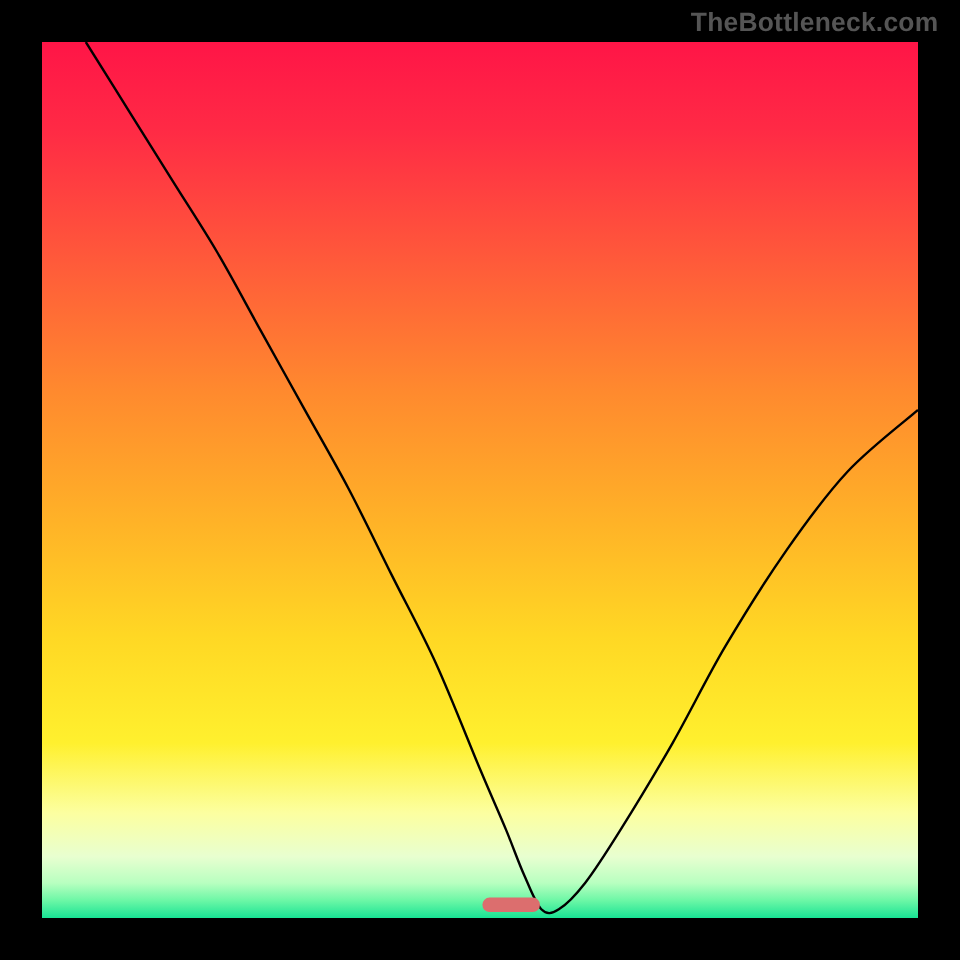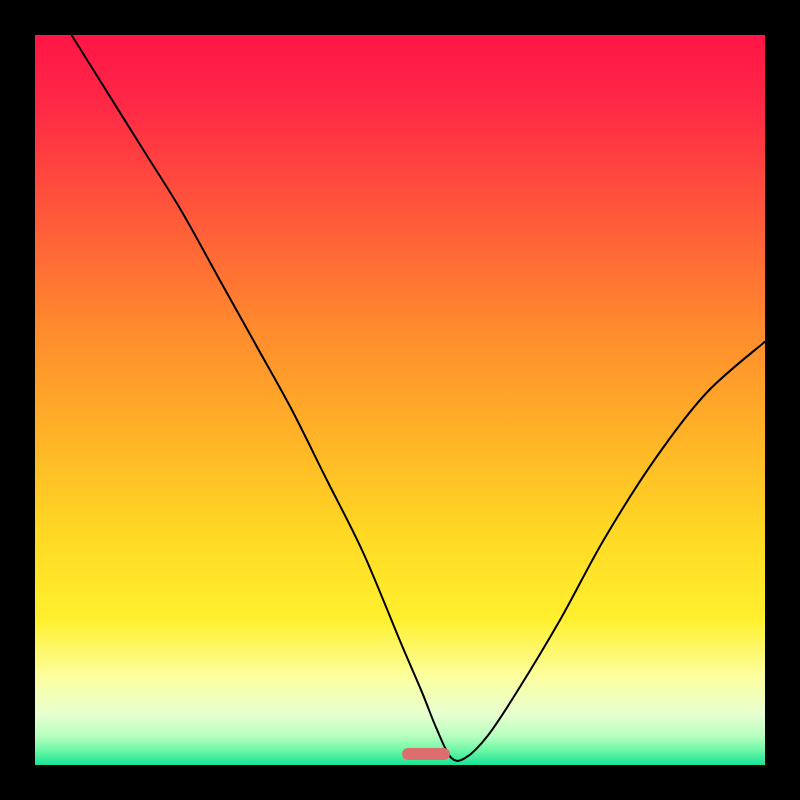--- a/index.html
+++ b/index.html
@@ -40,20 +40,21 @@
   .marker {
     position: absolute;
     border-radius: 999px;
   }
 </style>
 </head>
 <body>
 
 <div class="frame">
 
+  <div class="watermark" style="top: 6px; right: 18px;">TheBottleneck.com</div>
 
   <div class="plot-area" style="left: 35px; top: 35px; width: 730px; height: 730px;">
     <div class="gradient-fill" style="background: linear-gradient(rgb(255, 21, 71) 0%, rgb(255, 42, 69) 10%, rgb(255, 90, 58) 25%, rgb(255, 138, 46) 40%, rgb(255, 179, 39) 55%, rgb(255, 216, 36) 68%, rgb(255, 240, 46) 80%, rgb(252, 255, 160) 88%, rgb(232, 255, 208) 93%, rgb(184, 255, 192) 96%, rgb(108, 247, 166) 98%, rgb(24, 227, 148) 100%);"></div>
     <svg class="curve" viewBox="0 0 100 100" preserveAspectRatio="none" width="730" height="730">
       <path fill="none" stroke="#000" stroke-width="0.274" d="M 5.00 0.00 C 5.83 1.33, 8.33 5.33, 10.00 8.00 C 11.67 10.67, 13.33 13.33, 15.00 16.00 C 16.67 18.67, 18.33 21.17, 20.00 24.00 C 21.67 26.83, 23.33 30.00, 25.00 33.00 C 26.67 36.00, 28.33 39.00, 30.00 42.00 C 31.67 45.00, 33.33 47.83, 35.00 51.00 C 36.67 54.17, 38.33 57.67, 40.00 61.00 C 41.67 64.33, 43.33 67.33, 45.00 71.00 C 46.67 74.67, 48.67 79.83, 50.00 83.00 C 51.33 86.17, 52.17 88.00, 53.00 90.00 C 53.83 92.00, 54.33 93.50, 55.00 95.00 C 55.67 96.50, 56.33 98.33, 57.00 99.00 C 57.67 99.67, 58.17 99.50, 59.00 99.00 C 59.83 98.50, 60.83 97.50, 62.00 96.00 C 63.17 94.50, 64.33 92.67, 66.00 90.00 C 67.67 87.33, 70.00 83.50, 72.00 80.00 C 74.00 76.50, 75.83 72.67, 78.00 69.00 C 80.17 65.33, 82.67 61.33, 85.00 58.00 C 87.33 54.67, 89.50 51.67, 92.00 49.00 C 94.50 46.33, 98.67 43.17, 100.00 42.00"></path>
     </svg>
     <div class="marker" style="background: rgb(220, 110, 110); width: 48px; height: 12px; left: 366.55px; top: 713.05px;"></div>
   </div>
 
 </div>

